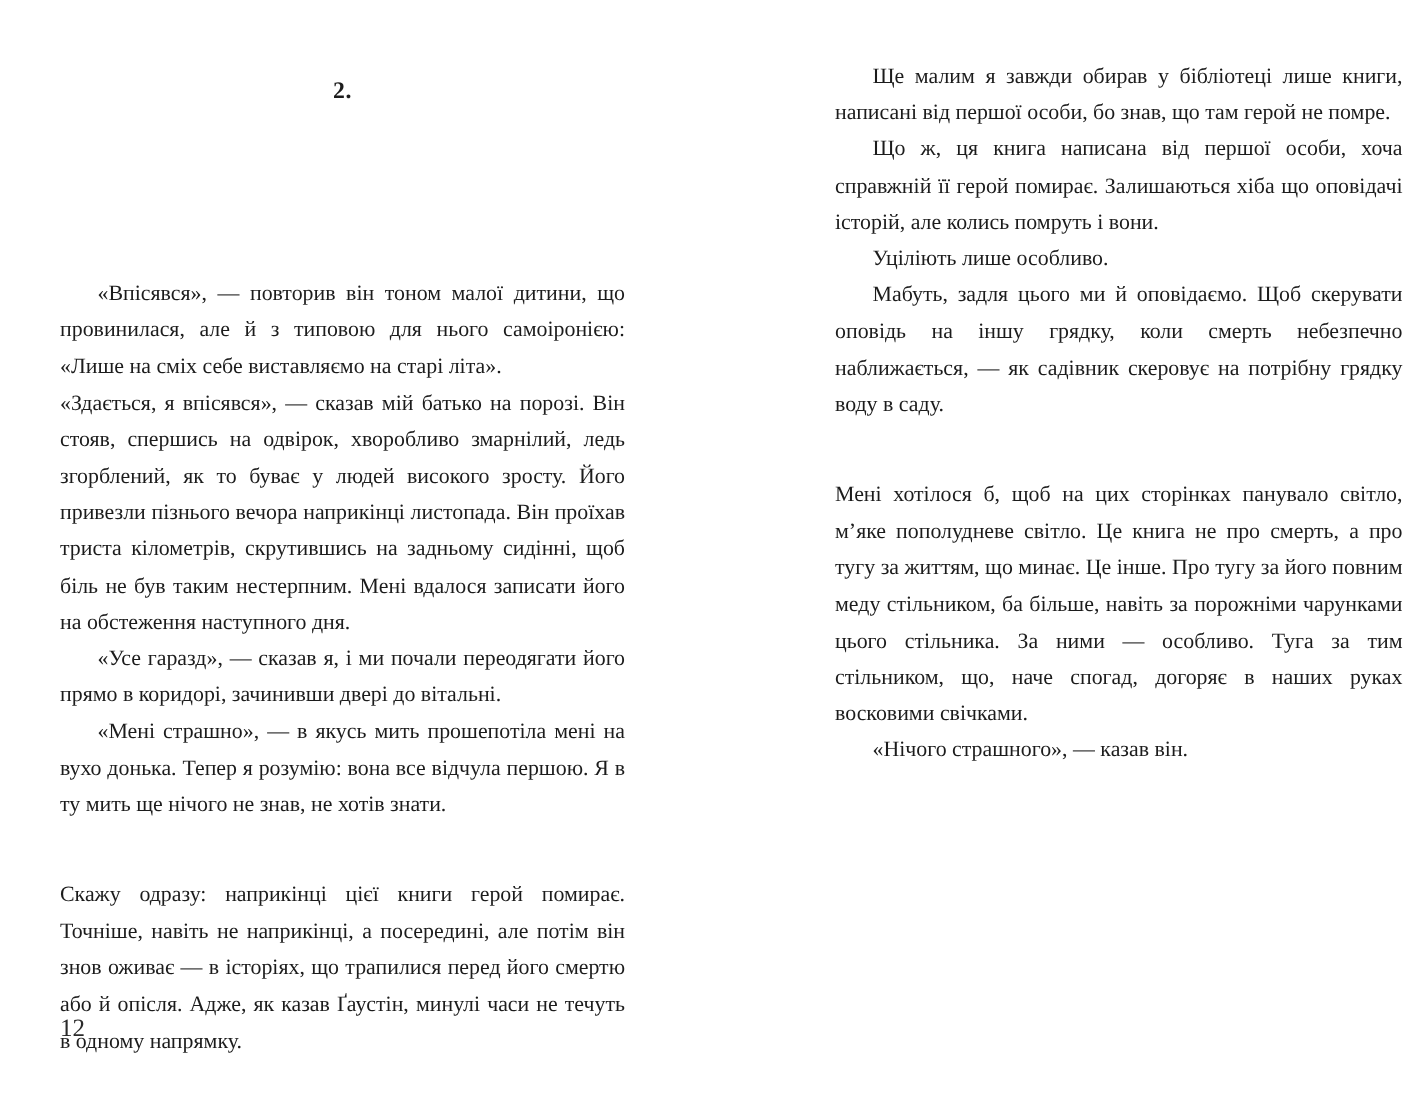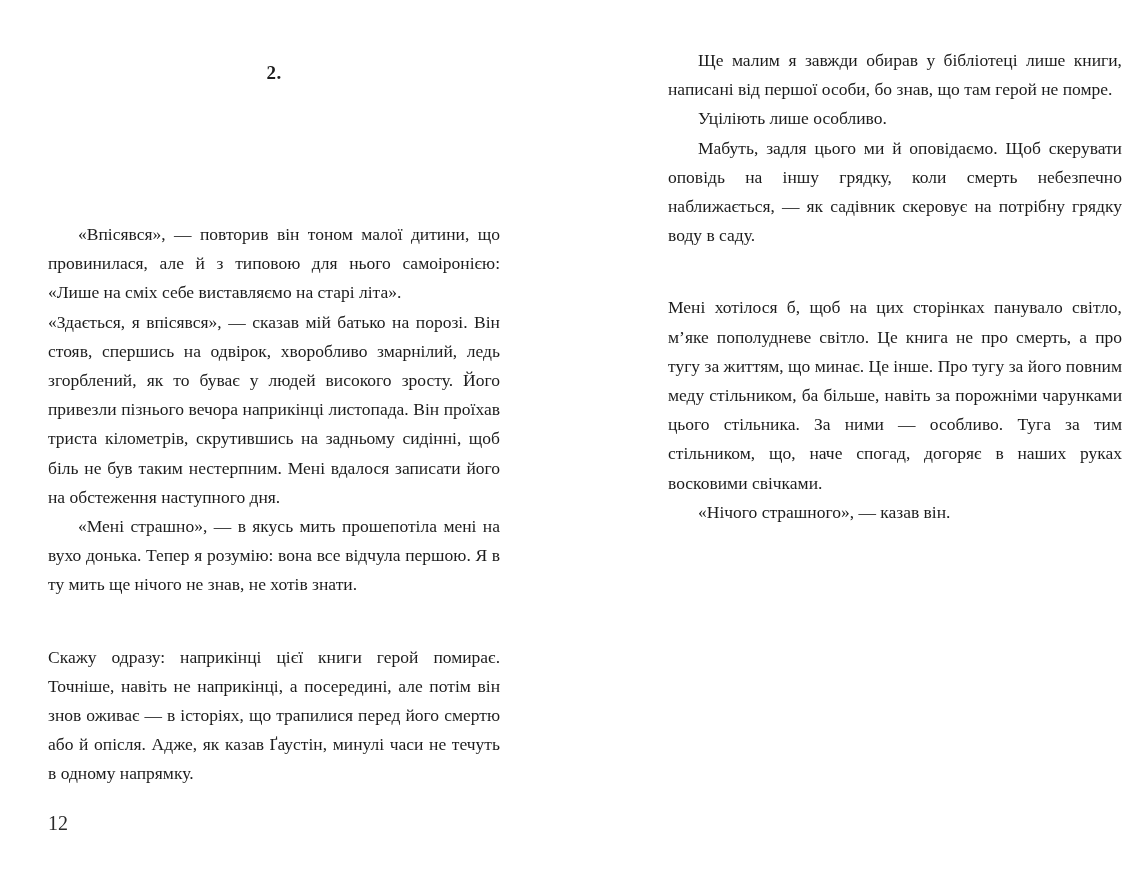--- a/index.html
+++ b/index.html
@@ -57,29 +57,31 @@
 </head>
 <body>
 
 <div class="spread">
 
   <div class="page page-left">
     <div class="chapter-number">2.</div>
     <div class="body-text">
         <p class="para indent">«Впісявся», — повторив він тоном малої дитини, що провинилася, але й з типовою для нього самоіронією: «Лише на сміх себе виставляємо на старі літа».</p>
         <p class="para">«Здається, я впісявся», — сказав мій батько на порозі. Він стояв, спершись на одвірок, хворобливо змарнілий, ледь згорблений, як то буває у людей високого зросту. Його привезли пізнього вечора наприкінці листопада. Він проїхав триста кілометрів, скрутившись на задньому сидінні, щоб біль не був таким нестерпним. Мені вдалося записати його на обстеження наступного дня.</p>
+        <p class="para indent">«Усе гаразд», — сказав я, і ми почали переодягати його прямо в коридорі, зачинивши двері до вітальні.</p>
         <p class="para indent">«Мені страшно», — в якусь мить прошепотіла мені на вухо донька. Тепер я розумію: вона все відчула першою. Я в ту мить ще нічого не знав, не хотів знати.</p>
         <p class="para space-before">Скажу одразу: наприкінці цієї книги герой помирає. Точніше, навіть не наприкінці, а посередині, але потім він знов оживає — в історіях, що трапилися перед його смертю або й опісля. Адже, як казав Ґаустін, минулі часи не течуть в одному напрямку.</p>
       </div>
     <div class="page-number">12</div>
   </div>
 
   <div class="page page-right">
     <div class="body-text">
         <p class="para indent">Ще малим я завжди обирав у бібліотеці лише книги, написані від першої особи, бо знав, що там герой не помре.</p>
+        <p class="para indent">Що ж, ця книга написана від першої особи, хоча справжній її герой помирає. Залишаються хіба що оповідачі історій, але колись помруть і вони.</p>
         <p class="para indent">Уціліють лише особливо.</p>
         <p class="para indent">Мабуть, задля цього ми й оповідаємо. Щоб скерувати оповідь на іншу грядку, коли смерть небезпечно наближається, — як садівник скеровує на потрібну грядку воду в саду.</p>
         <p class="para space-before">Мені хотілося б, щоб на цих сторінках панувало світло, м’яке пополудневе світло. Це книга не про смерть, а про тугу за життям, що минає. Це інше. Про тугу за його повним меду стільником, ба більше, навіть за порожніми чарунками цього стільника. За ними — особливо. Туга за тим стільником, що, наче спогад, догоряє в наших руках восковими свічками.</p>
         <p class="para indent">«Нічого страшного», — казав він.</p>
       </div>
   </div>
 
 </div>
 
 </body></html>

